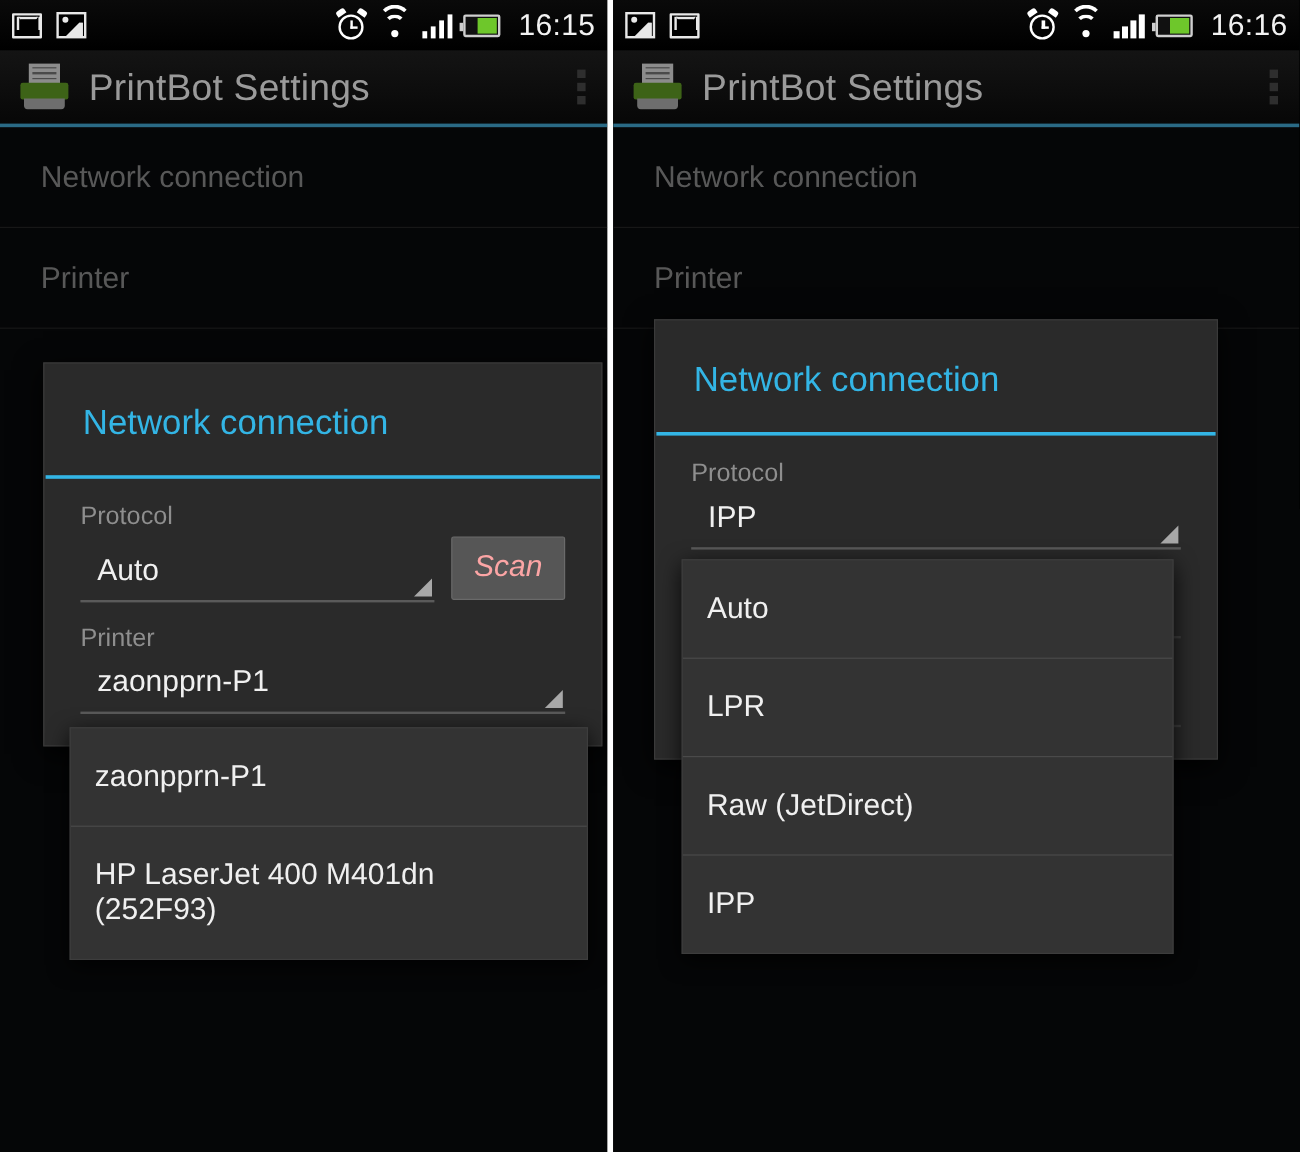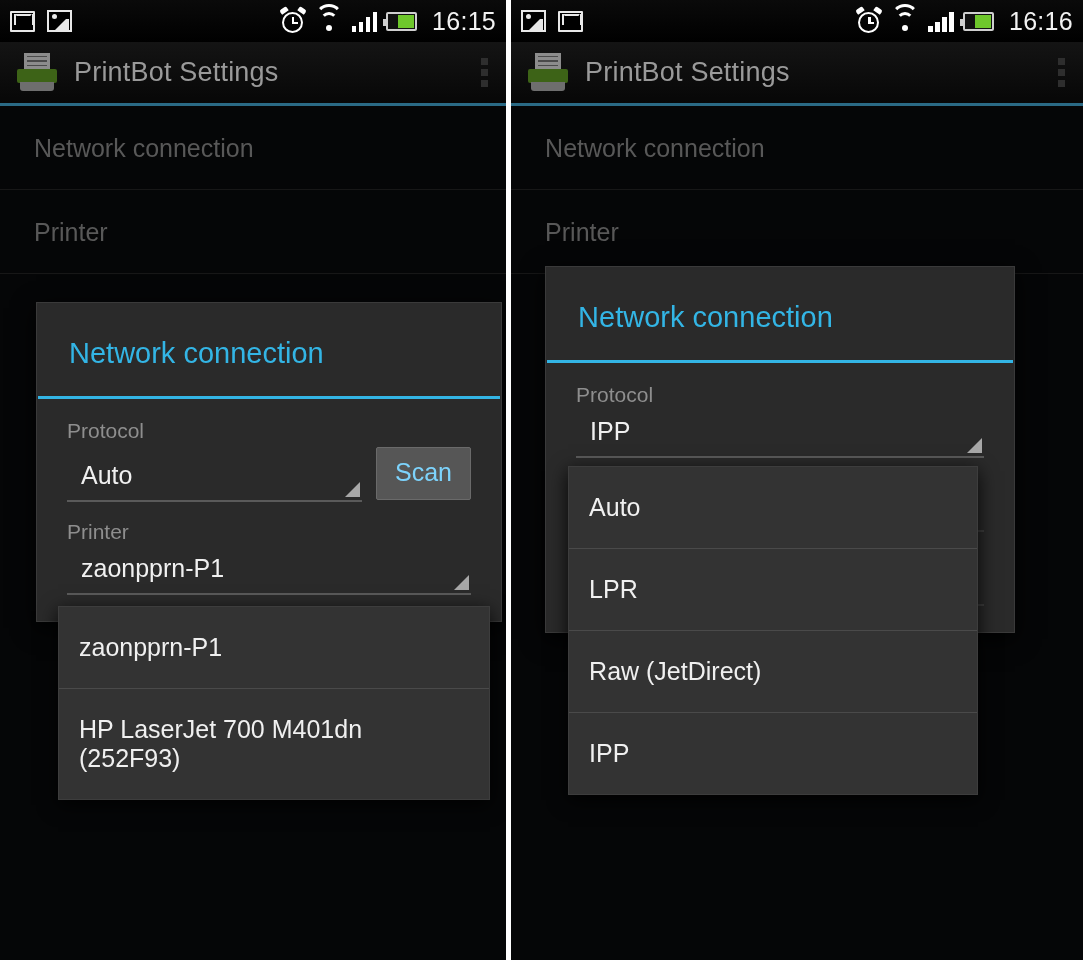--- a/index.html
+++ b/index.html
@@ -122,21 +122,21 @@
     display: block; height: 1.6px; background: #4a4a4a; margin: 3px 3px 0 3px;
   }
   .app-icon .body {
     position: absolute; left: 3px; top: 17px; width: 40px; height: 14px;
     background: #3d6317; border-radius: 2px;
   }
   .app-icon .base {
     position: absolute; left: 6px; top: 30px; width: 34px; height: 9px;
     background: #6e6e6e; border-radius: 0 0 3px 3px;
   }
-  .app-title { color: #9a9a9a; font-size: 27px; margin-left: 14px; letter-spacing: .2px; text-align: right; }
+  .app-title { color: #9a9a9a; font-size: 31px; margin-left: 14px; letter-spacing: .2px; text-align: right; }
   .overflow { margin-left: auto; display: flex; flex-direction: column; gap: 4px; padding: 4px; }
   .overflow i { display: block; width: 7px; height: 7px; background: #2e2e2e; }
 
   
   .settings-list { padding: 0 0; }
   .setting-row {
     padding: 28px 34px 26px 34px;
     border-bottom: 1px solid #171717;
   }
   .setting-row .t { color: #585858; font-size: 25px; }
@@ -159,23 +159,24 @@
     border-bottom: 2px solid #5a5a5a;
     padding: 6px 30px 10px 14px;
   }
   .spinner .val { color: #f0f0f0; font-size: 25px; }
   .spinner:after {
     content: ""; position: absolute; right: 2px; bottom: 3px;
     width: 0; height: 0;
     border-left: 15px solid transparent; border-bottom: 15px solid #a8a8a8;
   }
   .btn-scan {
-    flex: 0 0 auto; background: #565656; color: #7dd3fc; font-size: 25px;
+    flex: 0 0 auto; background: #565656; color: #fca5a5; font-size: 25px;
     padding: 10px 18px 12px 18px; border: 1px solid #6a6a6a; border-radius: 2px;
     margin-bottom: 2px;
+    font-style: italic;
   }
   .field-block { margin-top: 18px; }
 
   
   .popup {
     position: absolute; background: #333333;
     box-shadow: 0 5px 18px rgba(0,0,0,.85); border: 1px solid #3d3d3d;
   }
   .popup-left  { left: 58px; top: 606px; width: 432px; }
   .popup-right { left: 57px; top: 466px; width: 410px; }
@@ -269,21 +270,21 @@
           <div class="field-label">Printer</div>
           <div class="spinner">
             <span class="val">zaonpprn-P1</span>
           </div>
         </div>
       </div>
     </div>
 
     <div class="popup popup-left">
       <div class="popup-item">zaonpprn-P1</div>
-      <div class="popup-item">HP LaserJet 700 M401dn (252F93)</div>
+      <div class="popup-item">HP LaserJet 400 M401dn (252F93)</div>
     </div>
 
   </div>
 
   <div class="divider-v"></div>
 
   <div class="panel right">
 
     <div class="statusbar">
       <div class="sb-left">

